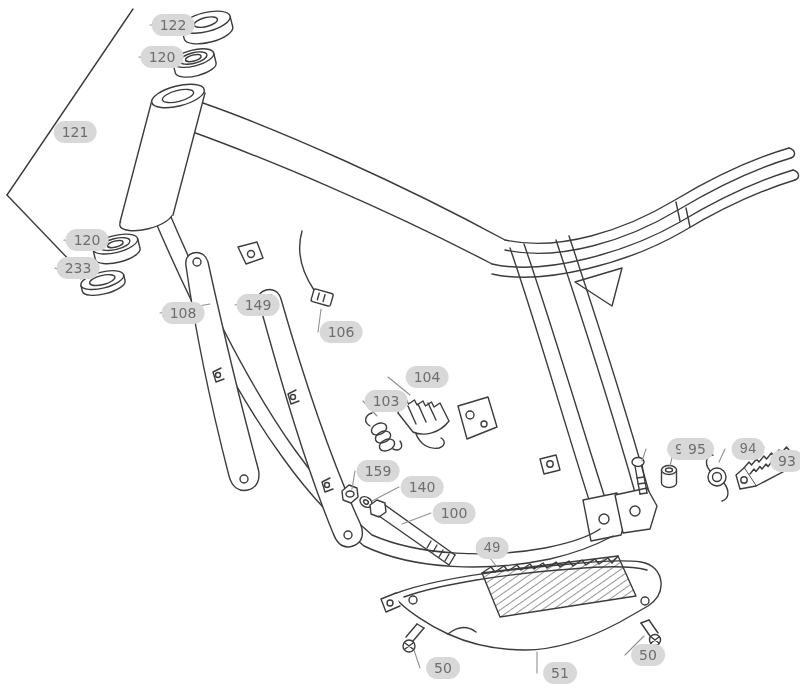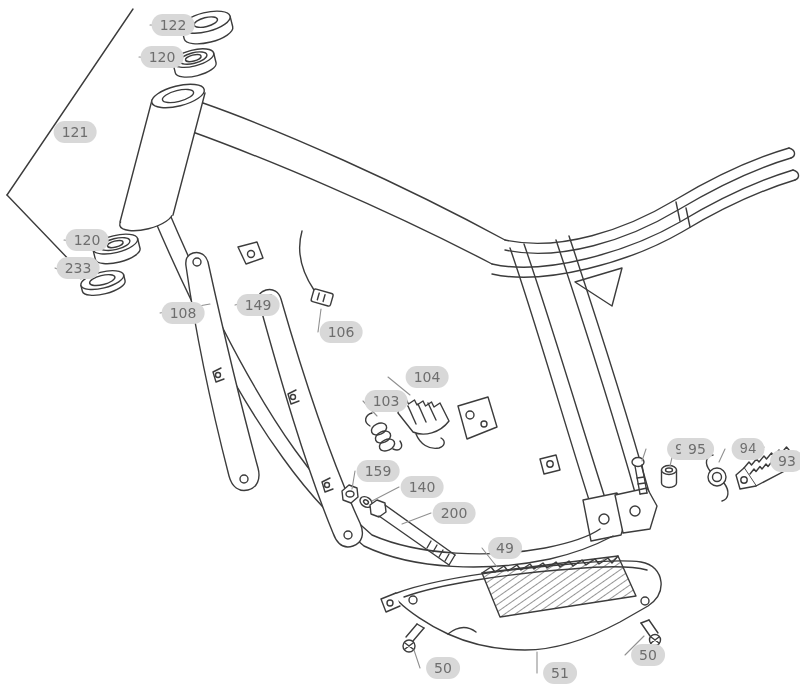--- a/index.html
+++ b/index.html
@@ -237,22 +237,22 @@
       <div class="callout" style="left: 52px; top: 132px;">121</div>
       <div class="callout" style="left: 64px; top: 240px;">120</div>
       <div class="callout" style="left: 55px; top: 268px;">233</div>
       <div class="callout" style="left: 160px; top: 313px;">108</div>
       <div class="callout" style="left: 235px; top: 305px;">149</div>
       <div class="callout" style="left: 318px; top: 332px;">106</div>
       <div class="callout" style="left: 404px; top: 377px;">104</div>
       <div class="callout" style="left: 363px; top: 401px;">103</div>
       <div class="callout" style="left: 355px; top: 471px;">159</div>
       <div class="callout" style="left: 399px; top: 487px;">140</div>
-      <div class="callout" style="left: 431px; top: 513px;">200</div>
-      <div class="callout" style="left: 482px; top: 548px;">49</div>
+      <div class="callout" style="left: 431px; top: 513px;">100</div>
+      <div class="callout" style="left: 469px; top: 548px; font-family: Liberation Mono, monospace;">49</div>
       <div class="callout" style="left: 661px; top: 449px;">96</div>
       <div class="callout" style="left: 674px; top: 449px;">95</div>
       <div class="callout" style="left: 725px; top: 449px; font-family: Liberation Mono, monospace;">94</div>
       <div class="callout" style="left: 764px; top: 461px;">93</div>
       <div class="callout" style="left: 420px; top: 668px;">50</div>
       <div class="callout" style="left: 537px; top: 673px;">51</div>
       <div class="callout" style="left: 625px; top: 655px;">50</div>
     </div>
 </div>
 

